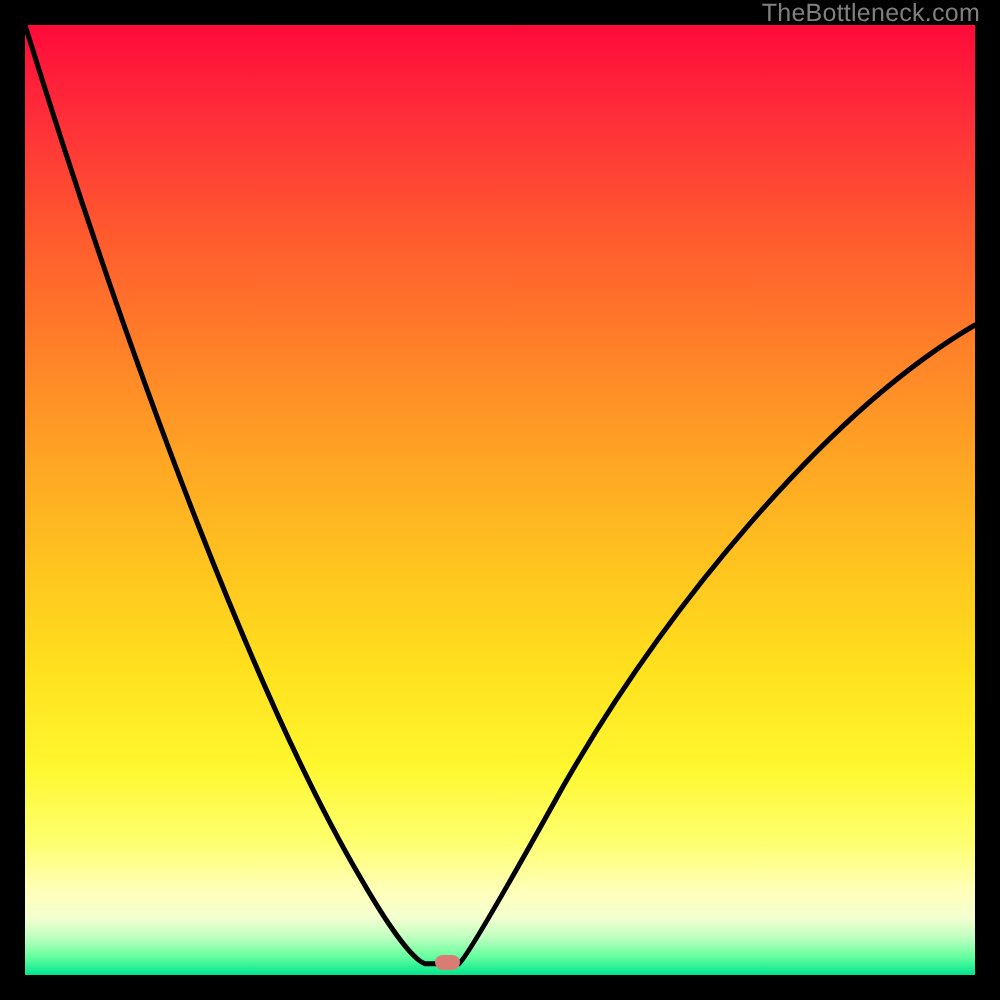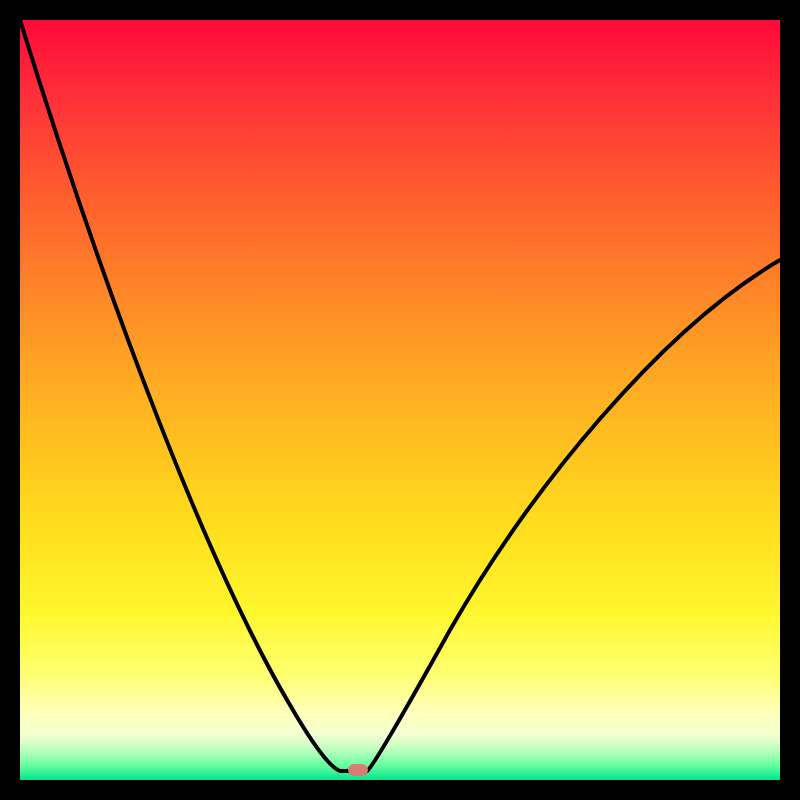--- a/index.html
+++ b/index.html
@@ -72,13 +72,14 @@
 <div class="frame">
 
   <div class="gradient-panel"></div>
 
   <svg class="curve-svg" viewBox="0 0 760 760" preserveAspectRatio="none">
     <path fill="none" stroke="#000000" stroke-width="4" stroke-linecap="round" d="M 0 0 C 90 290, 190 550, 270 685 C 296 730, 312 748, 320 751 L 347 751 C 352 748, 380 700, 430 610 C 510 470, 640 310, 760 240"></path>
   </svg>
 
   <div class="marker" style="left: 358.2px; top: 770.12px; background: rgb(217, 125, 116);"></div>
 
+  <div class="watermark">TheBottleneck.com</div>
 </div>
 
 </body></html>

